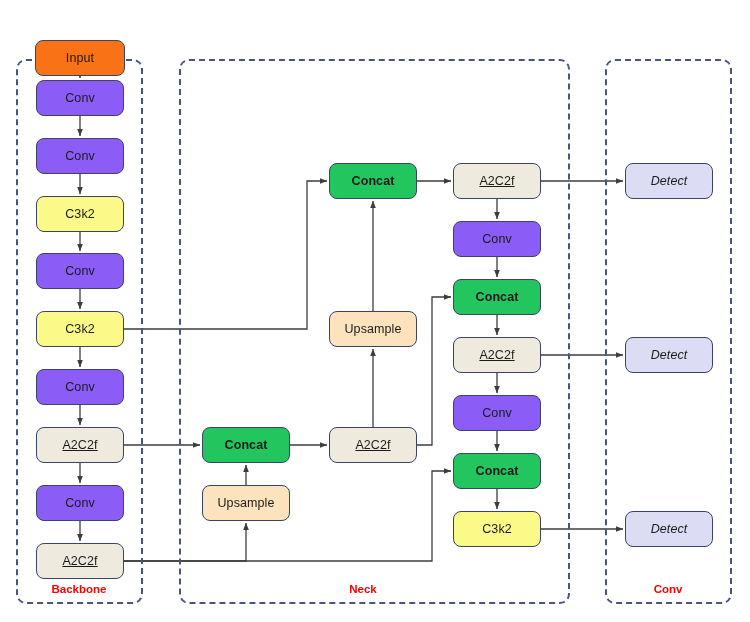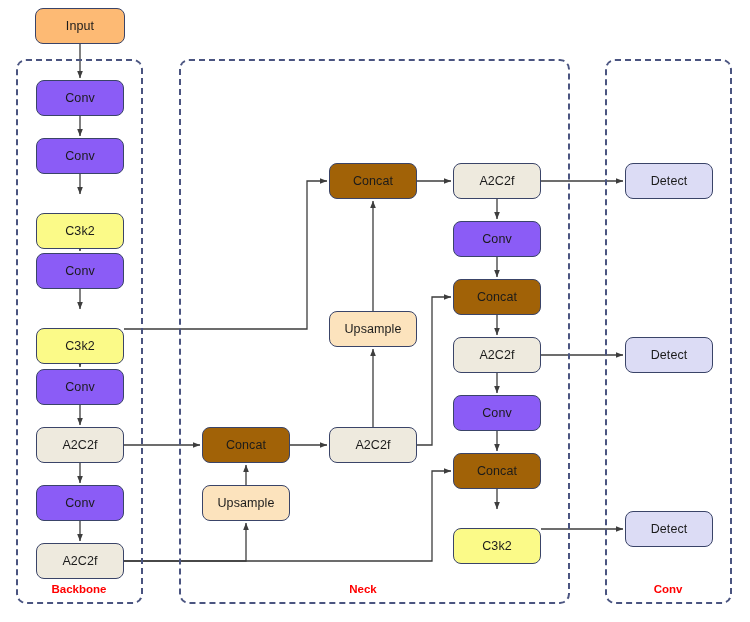--- a/index.html
+++ b/index.html
@@ -7,27 +7,27 @@
   body{font-family:"Liberation Sans","DejaVu Sans",sans-serif;}
   #canvas{position:relative;width:750px;height:622px;background:#ffffff;overflow:hidden;}
   svg.wires{position:absolute;left:0;top:0;width:750px;height:622px;pointer-events:none;}
 
   .group-box{position:absolute;border:2px dashed #4a5480;border-radius:10px;background:transparent;box-sizing:border-box;}
   .group-label{position:absolute;color:#ff0000;font-size:11.5px;font-weight:bold;text-align:left;white-space:nowrap;transform:translateX(-50%);}
 
   .node{position:absolute;box-sizing:border-box;border:1.3px solid #3a4468;border-radius:8px;
         display:flex;align-items:center;justify-content:center;
         font-size:12.5px;color:#1b1b1b;letter-spacing:.1px;white-space:nowrap;}
-  .n-input{background:#fdba74;}
+  .n-input{background:#f97316;margin-top:32px;}
   .n-conv{background:#8b5cf6;}
-  .n-c3k2{background:#fbfa88;margin-top:17px;}
-  .n-a2c2f{background:#eeeade;}
-  .n-concat{background:#a16207;}
+  .n-c3k2{background:#fbfa88;}
+  .n-a2c2f{background:#eeeade;text-decoration:underline;}
+  .n-concat{background:#22c55e;font-weight:bold;}
   .n-upsample{background:#fce3bd;}
-  .n-detect{background:#dcdcf5;}
+  .n-detect{background:#dcdcf5;font-style:italic;}
 </style>
 </head>
 <body>
 
 <div id="canvas">
 
   <svg class="wires" viewBox="0 0 750 622" xmlns="http://www.w3.org/2000/svg">
     <defs>
       <marker id="ah" markerWidth="9" markerHeight="9" refX="7.4" refY="3" orient="auto" markerUnits="userSpaceOnUse">
         <path d="M0,0 L7.6,3 L0,6 z" fill="#3d3d3d"></path>

